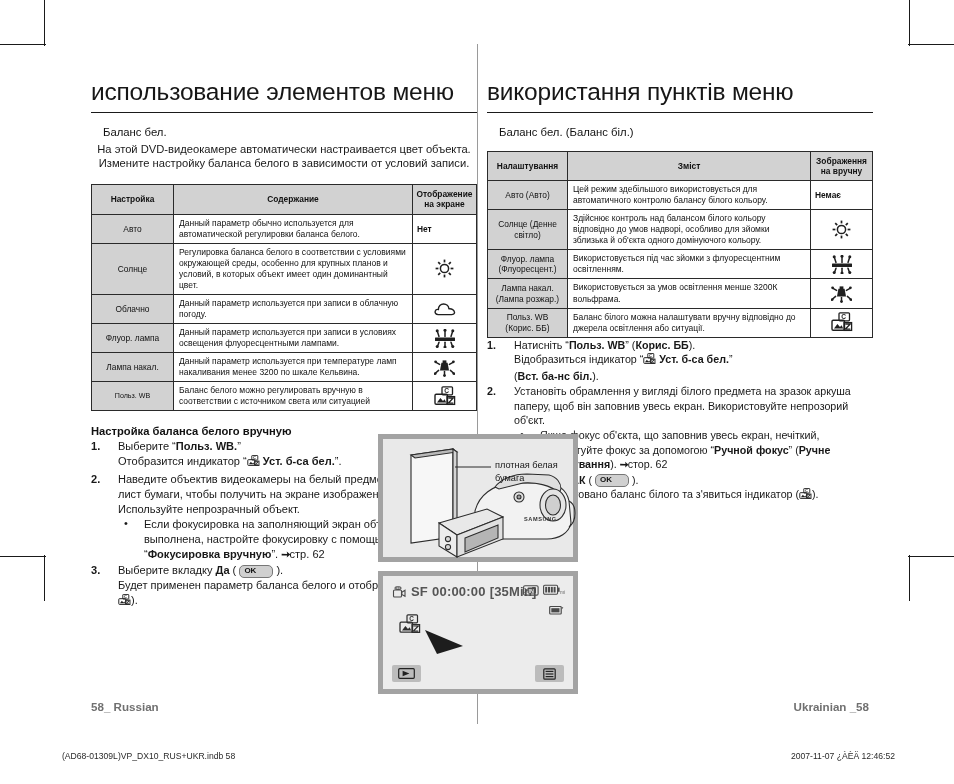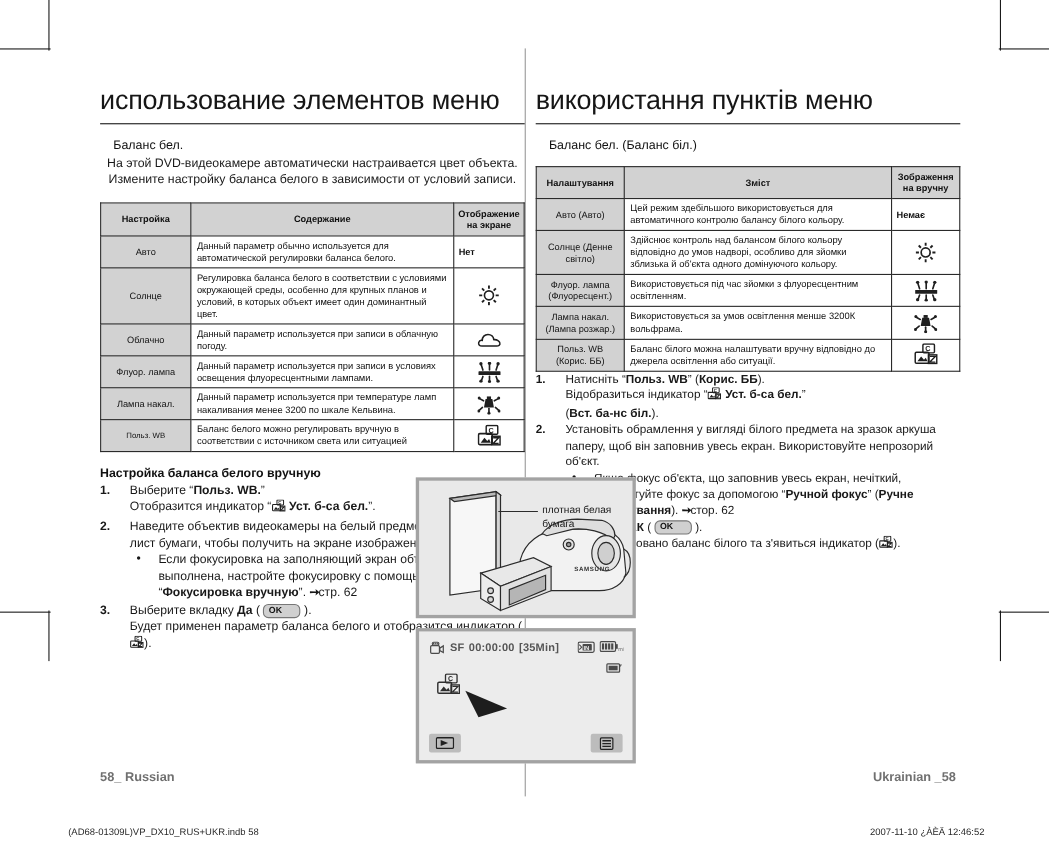--- a/index.html
+++ b/index.html
@@ -164,38 +164,38 @@
   }
   .arrowref { font-weight: bold; letter-spacing: -1px; }
 
   
   .wbglyph { display: inline-block; vertical-align: -2px; }
 
   
   .figs { position: absolute; left: 378px; top: 434px; width: 200px; }
   .fig {
     background: #e9e9e9;
-    border: 3px solid #a3a3a3;
+    border: 5px solid #a3a3a3;
     position: relative;
     text-decoration: underline;
   }
   .fig.cam { height: 128px; }
   .fig.lcd { height: 123px; margin-top: 9px; background: #ececec; }
   .fig .caption {
     position: absolute;
     font-size: 9.2px;
     line-height: 1.38;
     color: #161616;
   }
 
   
   .lcd-top { position: absolute; left: 9px; top: 8px; display: flex; align-items: center; gap: 4px; }
   .lcd-osd-text {
     font-family: "Liberation Sans", sans-serif;
-    font-size: 10px; font-weight: bold; color: #555;
+    font-size: 13px; font-weight: bold; color: #555;
     letter-spacing: 0.2px;
   }
   .lcd-right { position: absolute; right: 8px; top: 8px; display: flex; gap: 4px; align-items: center;}
   .lcd-right2 { position: absolute; right: 9px; top: 26px; }
   .lcd-wb { position: absolute; left: 16px; top: 38px; }
   .lcd-cursor { position: absolute; left: 40px; top: 52px; }
   .lcd-btn {
     position: absolute; bottom: 7px;
     width: 29px; height: 17px;
     background: #bcbcbc;
@@ -364,20 +364,21 @@
                 <text x="10" y="7.4" font-family="Liberation Sans, sans-serif" font-size="7" font-weight="bold" fill="#1f1f1f">C</text>
                 <rect x="1" y="8.2" width="12.5" height="10" rx="1.2" fill="none" stroke="#1f1f1f" stroke-width="1.7"></rect>
                 <path d="M3 16.4 l3.4 -4.4 l2.6 3 l1.6 -1.8 l1.6 3.2 Z" fill="#1f1f1f"></path>
                 <rect x="13" y="10.6" width="7.6" height="7.8" fill="none" stroke="#1f1f1f" stroke-width="1.6"></rect>
                 <path d="M14.3 12 l5 0 l-5 5.2 l5 0" fill="none" stroke="#1f1f1f" stroke-width="1.6"></path>
               </svg></span> <b>Уст. б-са бел.</b>”.</div>
         </li>
         <li>
           <span class="num">2.</span>
           <div>Наведите объектив видеокамеры на белый предмет, например на лист бумаги, чтобы получить на экране изображение.</div>
+          <div>Используйте непрозрачный объект.</div>
           <ul class="sub">
             <li><span class="bul">•</span>Если фокусировка на заполняющий экран объект не выполнена, настройте фокусировку с помощью функции “<b>Фокусировка вручную</b>”. <span class="arrowref">➙</span>стр. 62</li>
           </ul>
         </li>
         <li>
           <span class="num">3.</span>
           <div>Выберите вкладку <b>Да</b> ( <span class="okbtn">OK</span> ).</div>
           <div>Будет применен параметр баланса белого и отобразится индикатор (<span class="wbglyph"><svg width="13" height="12" viewBox="0 0 22 21">
                 <rect x="8" y="0.8" width="10.5" height="8" rx="1" fill="none" stroke="#1f1f1f" stroke-width="1.6"></rect>
                 <text x="10" y="7.4" font-family="Liberation Sans, sans-serif" font-size="7" font-weight="bold" fill="#1f1f1f">C</text>
@@ -645,15 +646,15 @@
           <line x1="2.6" y1="6" x2="10.4" y2="6" stroke="#222" stroke-width="1.2"></line>
           <line x1="2.6" y1="8.6" x2="10.4" y2="8.6" stroke="#222" stroke-width="1.2"></line>
         </svg>
       </div>
     </div>
   </div>
 
   <div class="folio left">58_ Russian</div>
   <div class="folio right">Ukrainian _58</div>
   <div class="imprint left">(AD68-01309L)VP_DX10_RUS+UKR.indb   58</div>
-  <div class="imprint right">2007-11-10   ¿ÀÈÄ 12:46:52</div>
+  <div class="imprint right">2007-11-07   ¿ÀÈÄ 12:46:52</div>
 
 </div>
 
 </body></html>

